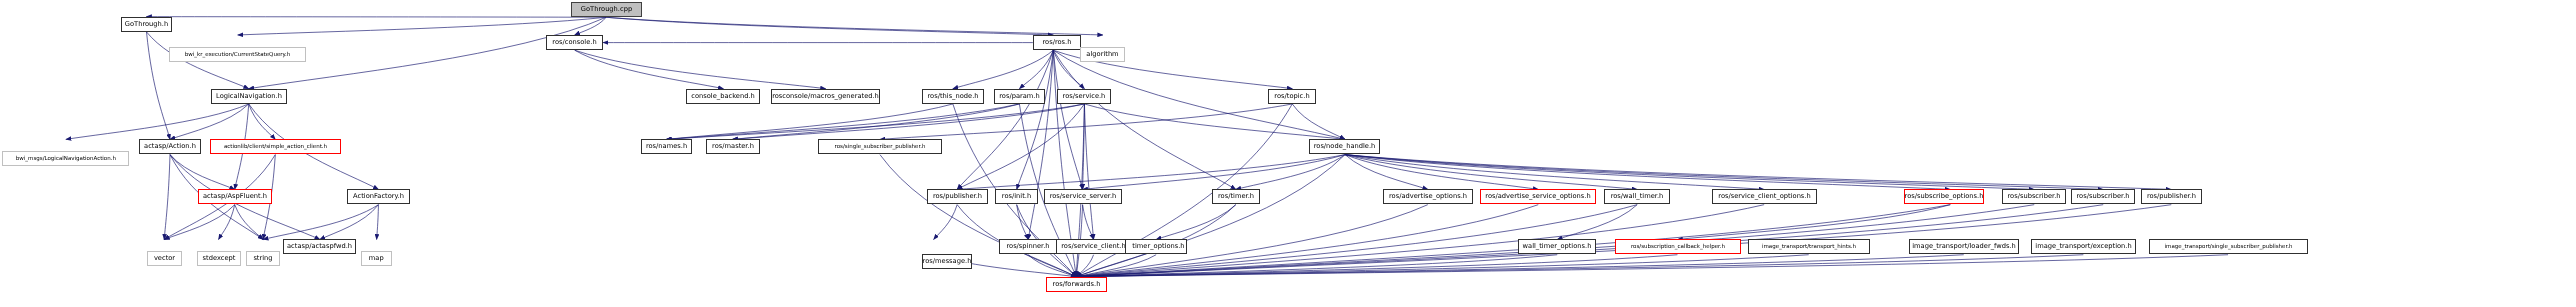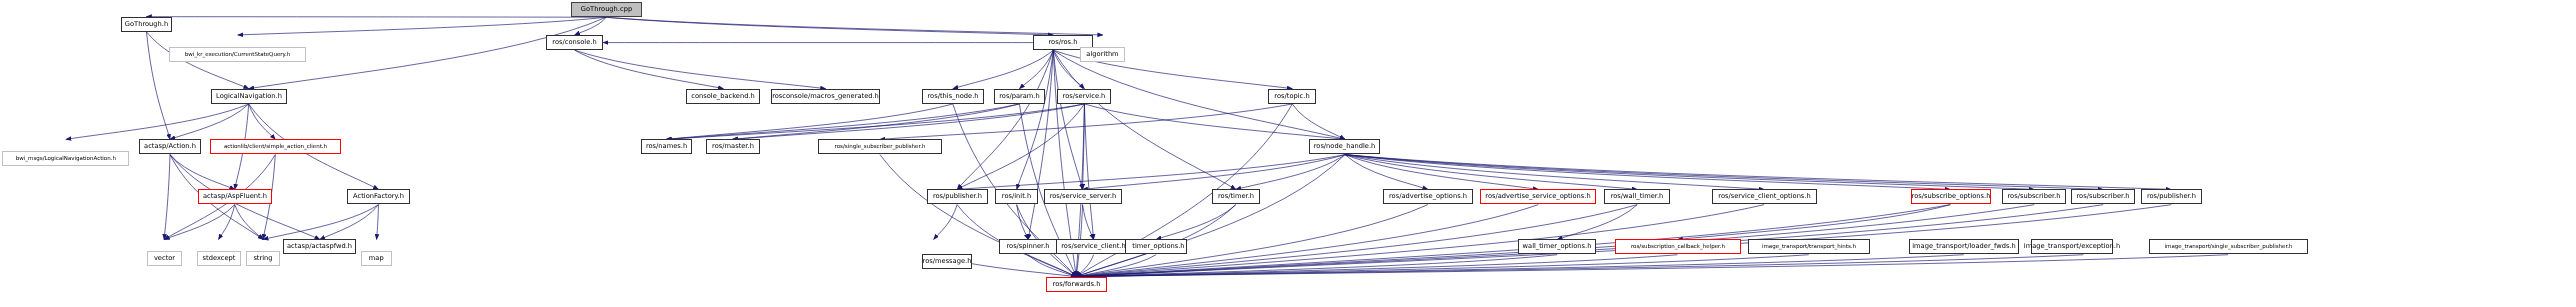--- a/index.html
+++ b/index.html
@@ -131,21 +131,21 @@
       </div>
       <div class="node b" style="left: 121px; top: 16.5px; width: 51px;">
         <span>GoThrough.h</span>
       </div>
       <div class="node g tiny" style="left: 169px; top: 35px; width: 137px;">
         <span>bwi_kr_execution/CurrentStateQuery.h</span>
       </div>
       <div class="node b" style="left: 546px; top: 35px; width: 57px;">
         <span>ros/console.h</span>
       </div>
-      <div class="node b" style="left: 1033px; top: 35px; width: 60px;">
+      <div class="node b" style="left: 1033px; top: 35px; width: 48px;">
         <span>ros/ros.h</span>
       </div>
       <div class="node g" style="left: 1080px; top: 35px; width: 45px;">
         <span>algorithm</span>
       </div>
       <div class="node b" style="left: 211px; top: 89px; width: 76px;">
         <span>LogicalNavigation.h</span>
       </div>
       <div class="node b" style="left: 686px; top: 89px; width: 74px;">
         <span>console_backend.h</span>
@@ -209,21 +209,21 @@
       </div>
       <div class="node r" style="left: 1480px; top: 189px; width: 116px;">
         <span>ros/advertise_service_options.h</span>
       </div>
       <div class="node b" style="left: 1604px; top: 189px; width: 66px;">
         <span>ros/wall_timer.h</span>
       </div>
       <div class="node b" style="left: 1712px; top: 189px; width: 105px;">
         <span>ros/service_client_options.h</span>
       </div>
-      <div class="node r" style="left: 1904px; top: 189px; width: 80px; margin-left: 7px;">
+      <div class="node r" style="left: 1904px; top: 189px; width: 80px;">
         <span>ros/subscribe_options.h</span>
       </div>
       <div class="node b" style="left: 2002px; top: 189px; width: 64px;">
         <span>ros/subscriber.h</span>
       </div>
       <div class="node b" style="left: 2071px; top: 189px; width: 64px;">
         <span>ros/subscriber.h</span>
       </div>
       <div class="node b" style="left: 2141px; top: 189px; width: 61px;">
         <span>ros/publisher.h</span>
@@ -260,21 +260,21 @@
       </div>
       <div class="node r tiny" style="left: 1615px; top: 239px; width: 126px;">
         <span>ros/subscription_callback_helper.h</span>
       </div>
       <div class="node b tiny" style="left: 1748px; top: 239px; width: 122px;">
         <span>image_transport/transport_hints.h</span>
       </div>
       <div class="node b" style="left: 1909px; top: 239px; width: 110px;">
         <span>image_transport/loader_fwds.h</span>
       </div>
-      <div class="node b" style="left: 2031px; top: 239px; width: 82px;">
+      <div class="node b" style="left: 2031px; top: 239px; width: 105px;">
         <span>image_transport/exception.h</span>
       </div>
       <div class="node b tiny" style="left: 2149px; top: 239px; width: 159px;">
         <span>image_transport/single_subscriber_publisher.h</span>
       </div>
       <div class="node r" style="left: 1046px; top: 277px; width: 61px;">
         <span>ros/forwards.h</span>
       </div>
     </div>
 </div>

